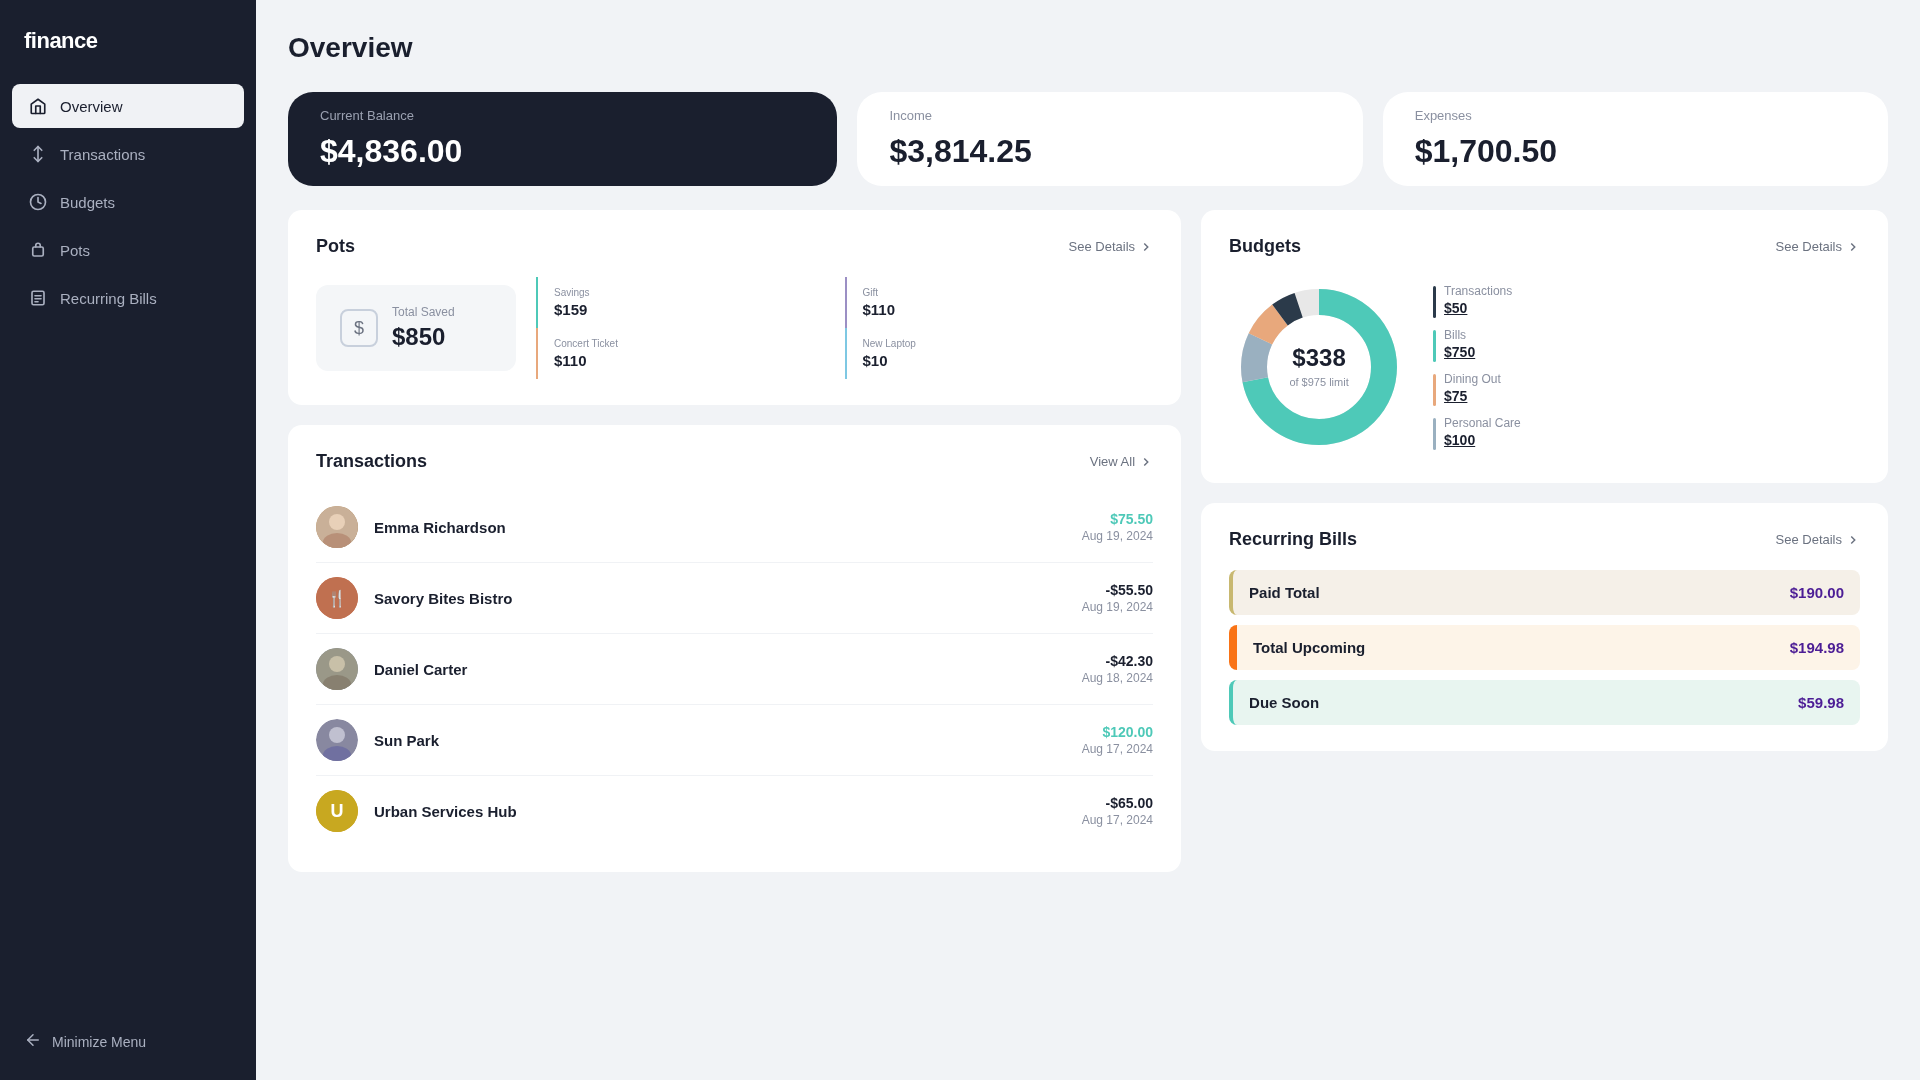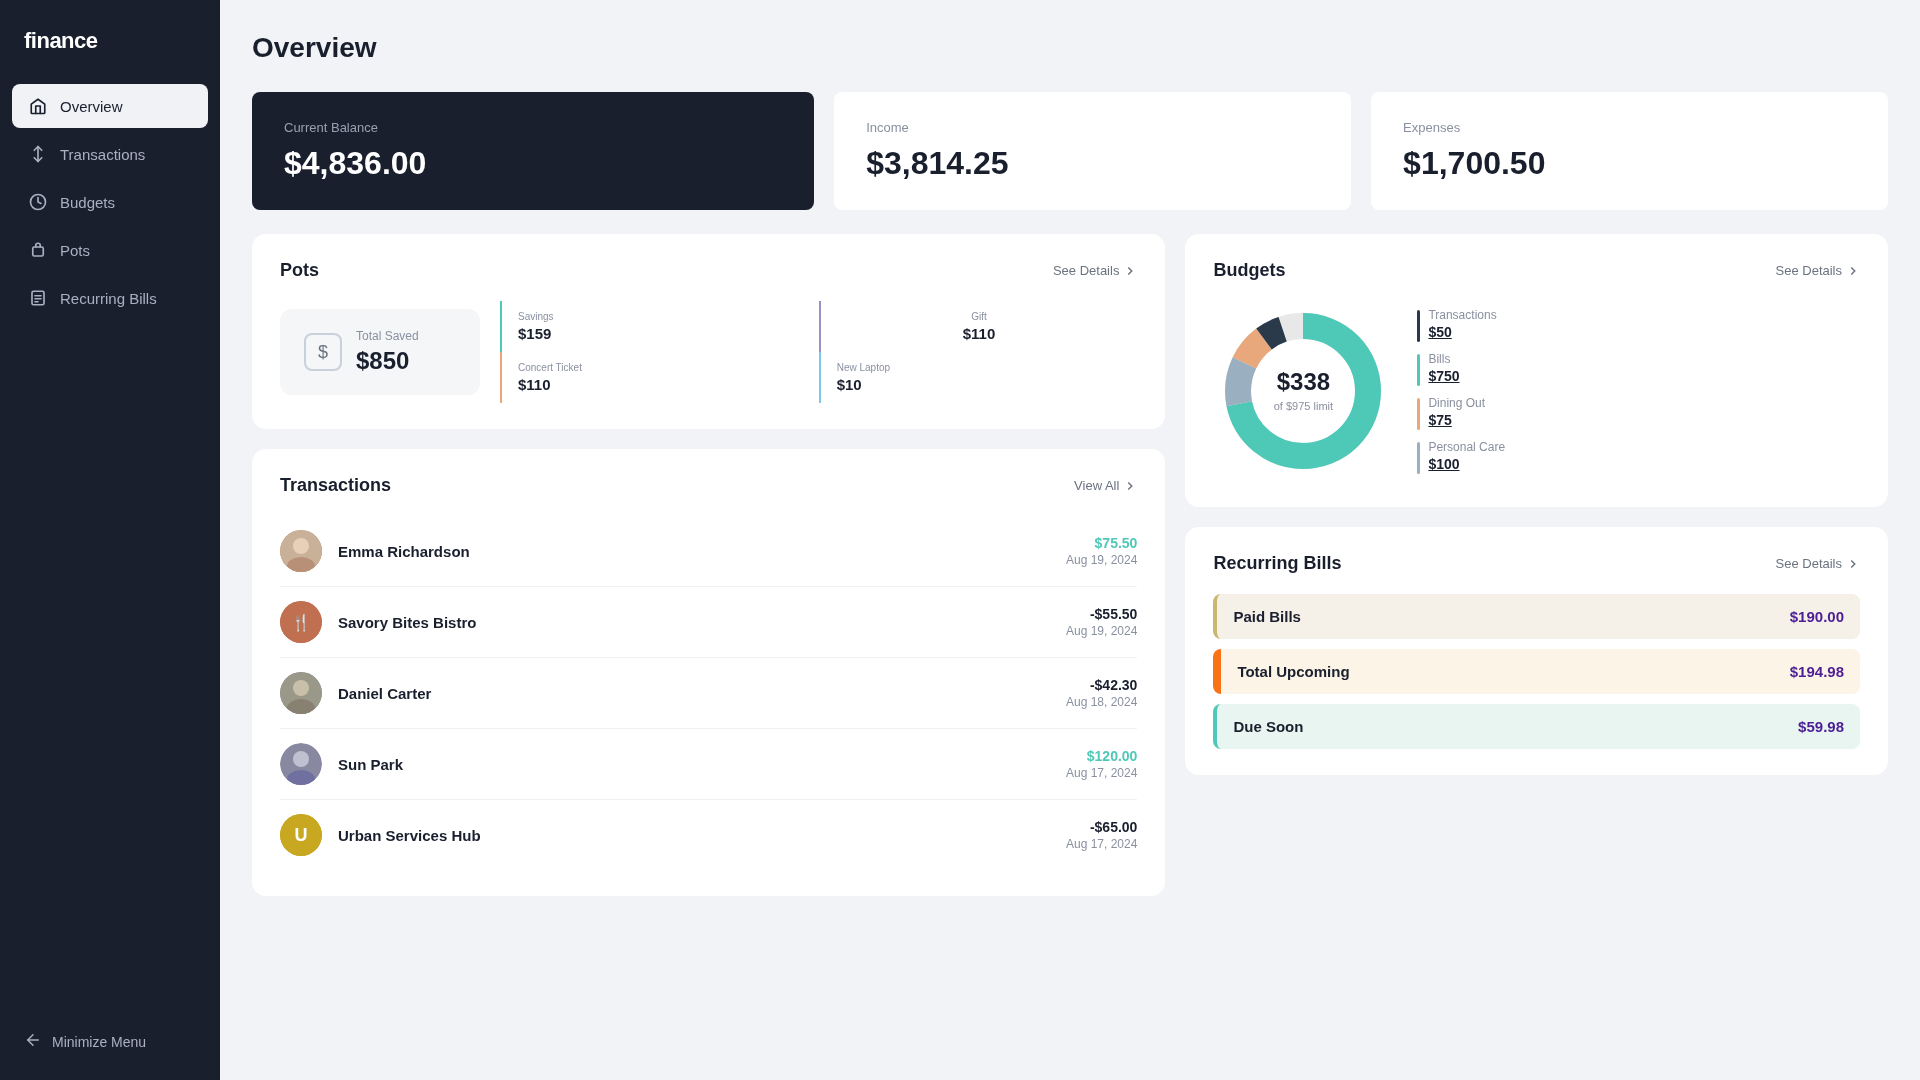--- a/index.html
+++ b/index.html
@@ -1,20 +1,20 @@
 <!DOCTYPE html>
 <html><head>
   <meta charset="utf-8">
   <style>
     * { box-sizing: border-box; margin: 0; padding: 0; }
     body { font-family: 'Segoe UI', Arial, sans-serif; background: #f4f6f8; display: flex; height: 1080px; width: 1920px; overflow: hidden; }
 
     
     .sidebar {
-      width: 220px;
+      width: 256px;
       background: #1a1f2e;
       color: #fff;
       display: flex;
       flex-direction: column;
       padding: 0;
       flex-shrink: 0;
       height: 1080px;
     }
     .sidebar-logo {
       padding: 28px 24px 30px;
@@ -78,22 +78,22 @@
     }
 
     
     .top-cards {
       display: flex;
       gap: 20px;
       margin-bottom: 24px;
     }
     .card {
       background: #fff;
-      border-radius: 8px;
-      padding: 28px 32px;
+      border-radius: 25px;
+      padding: 16px 32px;
     }
     .card-dark {
       background: #1a1f2e;
       color: #fff;
       flex: 1.1;
     }
     .card-light {
       background: #fff;
       flex: 1;
     }
@@ -193,21 +193,21 @@
       display: grid;
       grid-template-columns: 1fr 1fr;
       gap: 0;
       flex: 1;
     }
     .pot-item {
       padding: 10px 16px;
       border-left: 2px solid #e0e4ea;
     }
     .pot-item:nth-child(1) { border-left-color: #4ec9b8; }
-    .pot-item:nth-child(2) { border-left-color: #9b8fc4; text-align: center; }
+    .pot-item:nth-child(2) { border-left-color: #9b8fc4; }
     .pot-item:nth-child(3) { border-left-color: #e8a87c; }
     .pot-item:nth-child(4) { border-left-color: #7ec8e3; }
     .pot-name {
       font-size: 10px;
       color: #8a90a0;
       margin-bottom: 3px;
     }
     .pot-value {
       font-size: 15px;
       font-weight: 700;
@@ -650,21 +650,21 @@
         <div class="section-header">
           <span class="section-title">Recurring Bills</span>
           <span class="see-details">
             <span>See Details</span>
             <svg width="14" height="14" viewBox="0 0 24 24" fill="none" stroke="currentColor" stroke-width="2.5">
                 <polyline points="9 18 15 12 9 6"></polyline>
               </svg>
           </span>
         </div>
         <div class="bill-item bill-paid">
-          <span class="bill-name">Paid Bills</span>
+          <span class="bill-name">Paid Total</span>
           <span class="bill-amount">$190.00</span>
         </div>
         <div class="bill-item bill-upcoming">
           <span class="bill-name">Total Upcoming</span>
           <span class="bill-amount">$194.98</span>
         </div>
         <div class="bill-item bill-due">
           <span class="bill-name">Due Soon</span>
           <span class="bill-amount">$59.98</span>
         </div>

